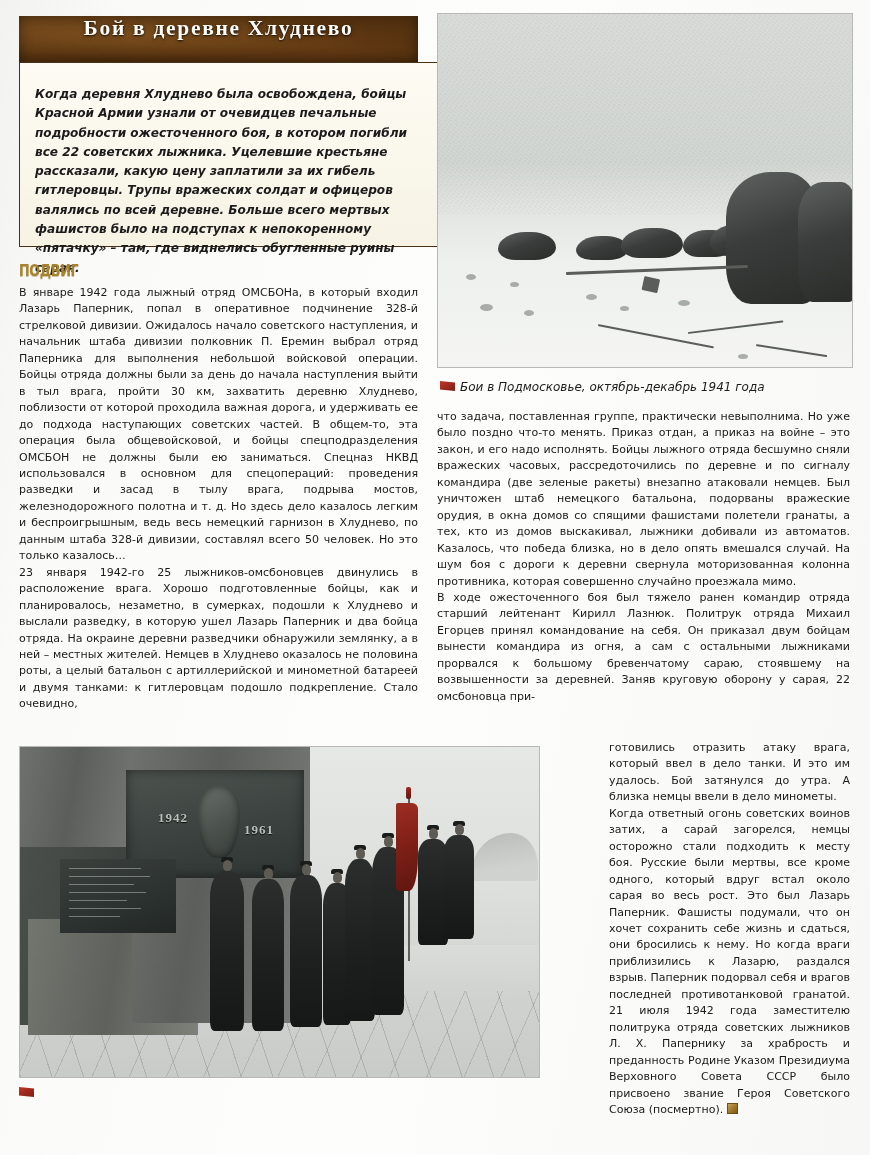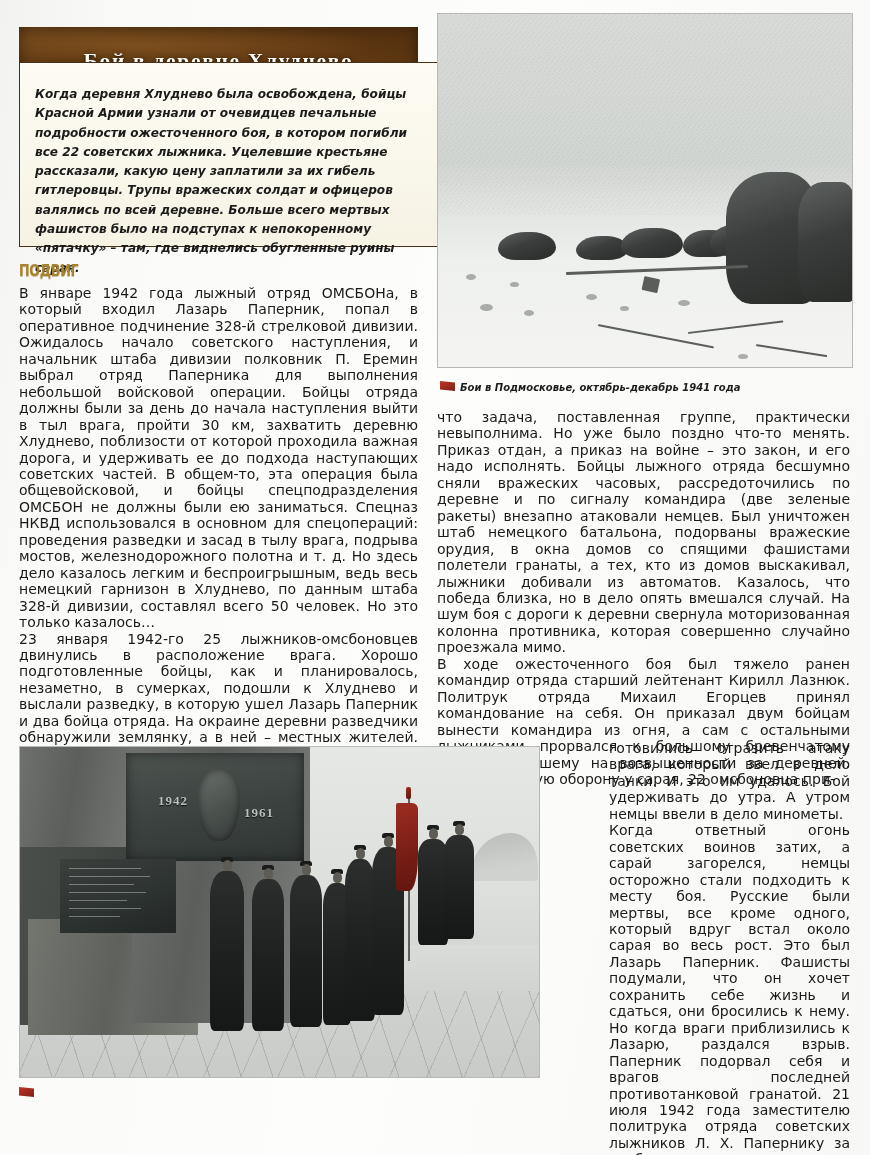--- a/index.html
+++ b/index.html
@@ -17,30 +17,30 @@
     position: relative;
     width: 870px;
     height: 1155px;
     background: linear-gradient(100deg, #f2f2f0 0%, #fafaf8 12%, #fdfdfb 50%, #f7f7f5 100%);
   }
 
   
   .title-bar {
     position: absolute;
     left: 19px;
-    top: 27px;
+    top: 16px;
     width: 399px;
     height: 47px;
     background:
       radial-gradient(ellipse at 30% 40%, rgba(150,98,40,0.55) 0%, rgba(0,0,0,0) 60%),
       radial-gradient(ellipse at 78% 70%, rgba(120,70,25,0.5) 0%, rgba(0,0,0,0) 55%),
       linear-gradient(175deg, #6d4418 0%, #5d3712 35%, #4e2d0d 70%, #45270b 100%);
     box-shadow: inset 0 0 14px rgba(0,0,0,0.45);
     display: flex;
-    align-items: flex-end;
+    align-items: flex-start;
     justify-content: center;
   }
   .title-bar .ttl {
     color: #fdfcf7;
     font-family: "Liberation Serif", serif;
     font-size: 21.5px;
     font-weight: bold;
     letter-spacing: 1.7px;
     text-shadow: 0 1px 2px rgba(0,0,0,0.75), 0 0 6px rgba(0,0,0,0.4);
     white-space: nowrap;
@@ -80,21 +80,21 @@
     letter-spacing: -0.4px;
     color: #a8832f;
     text-shadow: 0 1px 0 rgba(120,90,30,0.35);
     transform: scaleX(0.82);
     transform-origin: left center;
   }
 
   
   .col-text {
     font-family: "DejaVu Sans", sans-serif;
-    font-size: 14px;
+    font-size: 11px;
     line-height: 16.45px;
     color: #1a1a1a;
     text-align: justify;
     text-justify: inter-word;
   }
   .col-text p { margin: 0; }
 
   
   .left-col {
     position: absolute;
@@ -274,23 +274,23 @@
   .snowbank {
     position: absolute;
     background: linear-gradient(170deg, #b9bcb9 0%, #cfd2cf 70%);
     border-radius: 60% 40% 6% 6% / 80% 70% 6% 6%;
   }
 
   
   .caption {
     position: absolute;
     font-family: "DejaVu Sans", sans-serif;
-    font-size: 10px;
+    font-size: 12px;
     font-style: italic;
-    font-weight: bold;
+    font-weight: normal;
     line-height: 15.5px;
     color: #1d1d1d;
   }
   .flag-icon {
     display: inline-block;
     width: 15px;
     height: 10px;
     margin-right: 5px;
     vertical-align: 0px;
     background: linear-gradient(150deg, #c0362a 0%, #a32a1e 45%, #7d2016 100%);
@@ -350,35 +350,35 @@
     <p>В январе 1942 года лыжный отряд ОМСБОНа, в который входил Лазарь Паперник, попал в оперативное подчинение 328-й стрелковой дивизии. Ожидалось начало советского наступления, и начальник штаба дивизии полковник П. Еремин выбрал отряд Паперника для выполнения небольшой войсковой операции. Бойцы отряда должны были за день до начала наступления выйти в тыл врага, пройти 30 км, захватить деревню Хлуднево, поблизости от которой проходила важная дорога, и удерживать ее до подхода наступающих советских частей. В общем-то, эта операция была общевойсковой, и бойцы спецподразделения ОМСБОН не должны были ею заниматься. Спецназ НКВД использовался в основном для спецопераций: проведения разведки и засад в тылу врага, подрыва мостов, железнодорожного полотна и т. д. Но здесь дело казалось легким и беспроигрышным, ведь весь немецкий гарнизон в Хлуднево, по данным штаба 328-й дивизии, составлял всего 50 человек. Но это только казалось…</p>
     <p>23 января 1942-го 25 лыжников-омсбоновцев двинулись в расположение врага. Хорошо подготовленные бойцы, как и планировалось, незаметно, в сумерках, подошли к Хлуднево и выслали разведку, в которую ушел Лазарь Паперник и два бойца отряда. На окраине деревни разведчики обнаружили землянку, а в ней – местных жителей. Немцев в Хлуднево оказалось не половина роты, а целый батальон с артиллерийской и минометной батареей и двумя танками: к гитлеровцам подошло подкрепление. Стало очевидно,</p>
   </div>
 
   <div class="right-col col-text">
     <p>что задача, поставленная группе, практически невыполнима. Но уже было поздно что-то менять. Приказ отдан, а приказ на войне – это закон, и его надо исполнять. Бойцы лыжного отряда бесшумно сняли вражеских часовых, рассредоточились по деревне и по сигналу командира (две зеленые ракеты) внезапно атаковали немцев. Был уничтожен штаб немецкого батальона, подорваны вражеские орудия, в окна домов со спящими фашистами полетели гранаты, а тех, кто из домов выскакивал, лыжники добивали из автоматов. Казалось, что победа близка, но в дело опять вмешался случай. На шум боя с дороги к деревни свернула моторизованная колонна противника, которая совершенно случайно проезжала мимо.</p>
     <p>В ходе ожесточенного боя был тяжело ранен командир отряда старший лейтенант Кирилл Лазнюк. Политрук отряда Михаил Егорцев принял командование на себя. Он приказал двум бойцам вынести командира из огня, а сам с остальными лыжниками прорвался к большому бревенчатому сараю, стоявшему на возвышенности за деревней. Заняв круговую оборону у сарая, 22 омсбоновца при-</p>
   </div>
 
   <div class="narrow-col col-text">
-    <p>готовились отразить атаку врага, который ввел в дело танки. И это им удалось. Бой удерживать до утра. А утром немцы ввели в дело минометы.</p>
+    <p>готовились отразить атаку врага, который ввел в дело танки. И это им удалось. Бой затянулся до утра. А близка немцы ввели в дело минометы.</p>
     <p><span>Когда ответный огонь советских воинов затих, а сарай загорелся, немцы осторожно стали подходить к месту боя. Русские были мертвы, все кроме одного, который вдруг встал около сарая во весь рост. Это был Лазарь Паперник. Фашисты подумали, что он хочет сохранить себе жизнь и сдаться, они бросились к нему. Но когда враги приблизились к Лазарю, раздался взрыв. Паперник подорвал себя и врагов последней противотанковой гранатой. 21 июля 1942 года заместителю политрука отряда советских лыжников Л. Х. Папернику за храбрость и преданность Родине Указом Президиума Верховного Совета СССР было присвоено звание Героя Советского Союза (посмертно).</span><span class="endmark"></span></p>
   </div>
 
   <div class="photo photo-bottom">
     <div class="mon-sky"></div>
     <div class="mon-ground"></div>
     <div class="paving"></div>
 
     <div class="mon-pillar" style="left:0px;   top:0px;   width:118px; height:184px;"></div>
     <div class="mon-pillar" style="left:0px;   top:100px; width:176px; height:178px; background:linear-gradient(100deg,#4a4f4b 0%,#3c413d 60%,#565b57 100%);"></div>
     <div class="mon-pillar" style="left:8px;   top:172px; width:170px; height:116px; background:linear-gradient(100deg,#73766f 0%,#5f625c 50%,#7e8179 100%);"></div>
     <div class="mon-pillar" style="left:112px; top:0px;   width:178px; height:276px;"></div>
 
-    <div class="mon-slab" style="left:106px; top:6px; width:178px; height:108px;">
+    <div class="mon-slab" style="left:106px; top:23px; width:178px; height:108px;">
       <div class="mon-year" style="left:32px; top:40px;">1942</div>
       <div class="mon-year" style="left:118px; top:52px;">1961</div>
       <div class="mon-emblem" style="left:72px; top:16px; width:42px; height:72px;"></div>
     </div>
 
     <div class="mon-plaque" style="left:40px; top:112px; width:116px; height:74px;">
       <div class="line" style="top:9px;  width:62%;"></div>
       <div class="line" style="top:17px; width:70%;"></div>
       <div class="line" style="top:25px; width:56%;"></div>
       <div class="line" style="top:33px; width:66%;"></div>

